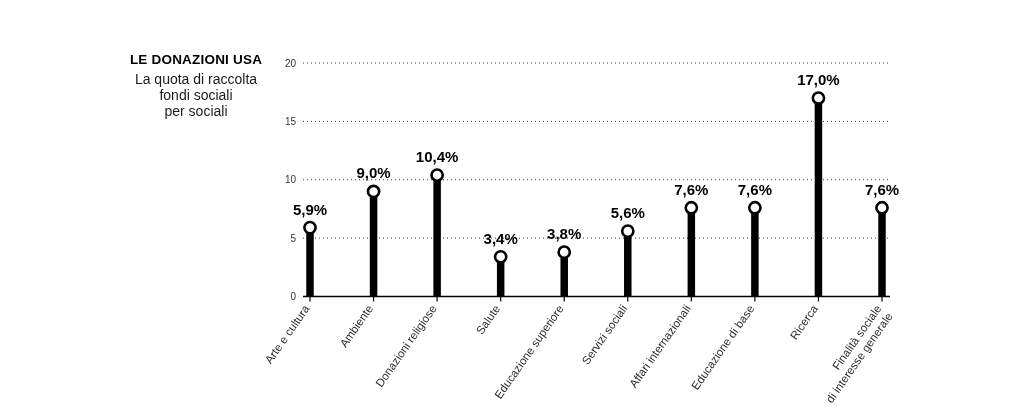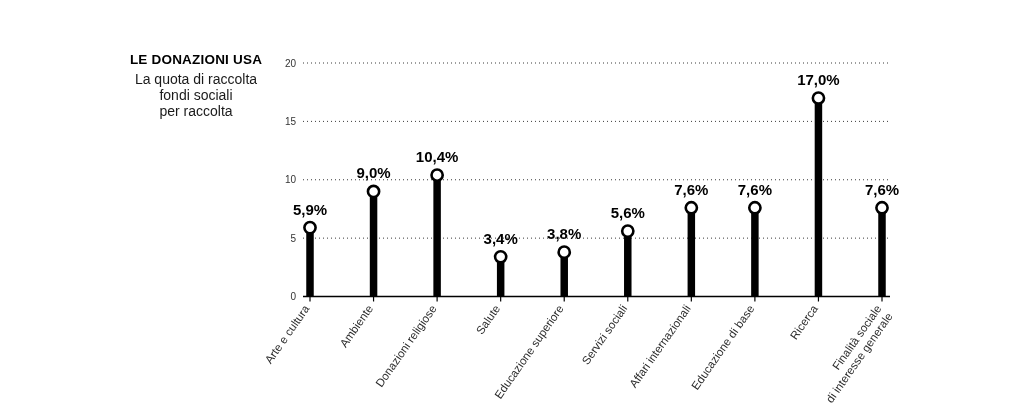--- a/index.html
+++ b/index.html
@@ -109,21 +109,21 @@
 </head>
 <body>
 
 <div id="page">
 
   <div id="title-block">
     <div id="chart-title">LE DONAZIONI USA</div>
     <div id="chart-subtitle">
       <span>La quota di raccolta</span>
       <span>fondi sociali</span>
-      <span>per raccolta</span>
+      <span>per sociali</span>
     </div>
   </div>
 
   <div id="plot">
     <svg id="chart-svg" viewBox="0 0 1024 407" xmlns="http://www.w3.org/2000/svg">
       <g id="gridlines">
           <line class="gridline" x1="303" y1="222.125" x2="890" y2="222.125"></line>
           <line class="gridline" x1="303" y1="163.75" x2="890" y2="163.75"></line>
           <line class="gridline" x1="303" y1="105.375" x2="890" y2="105.375"></line>
           <line class="gridline" x1="303" y1="47" x2="890" y2="47"></line>

